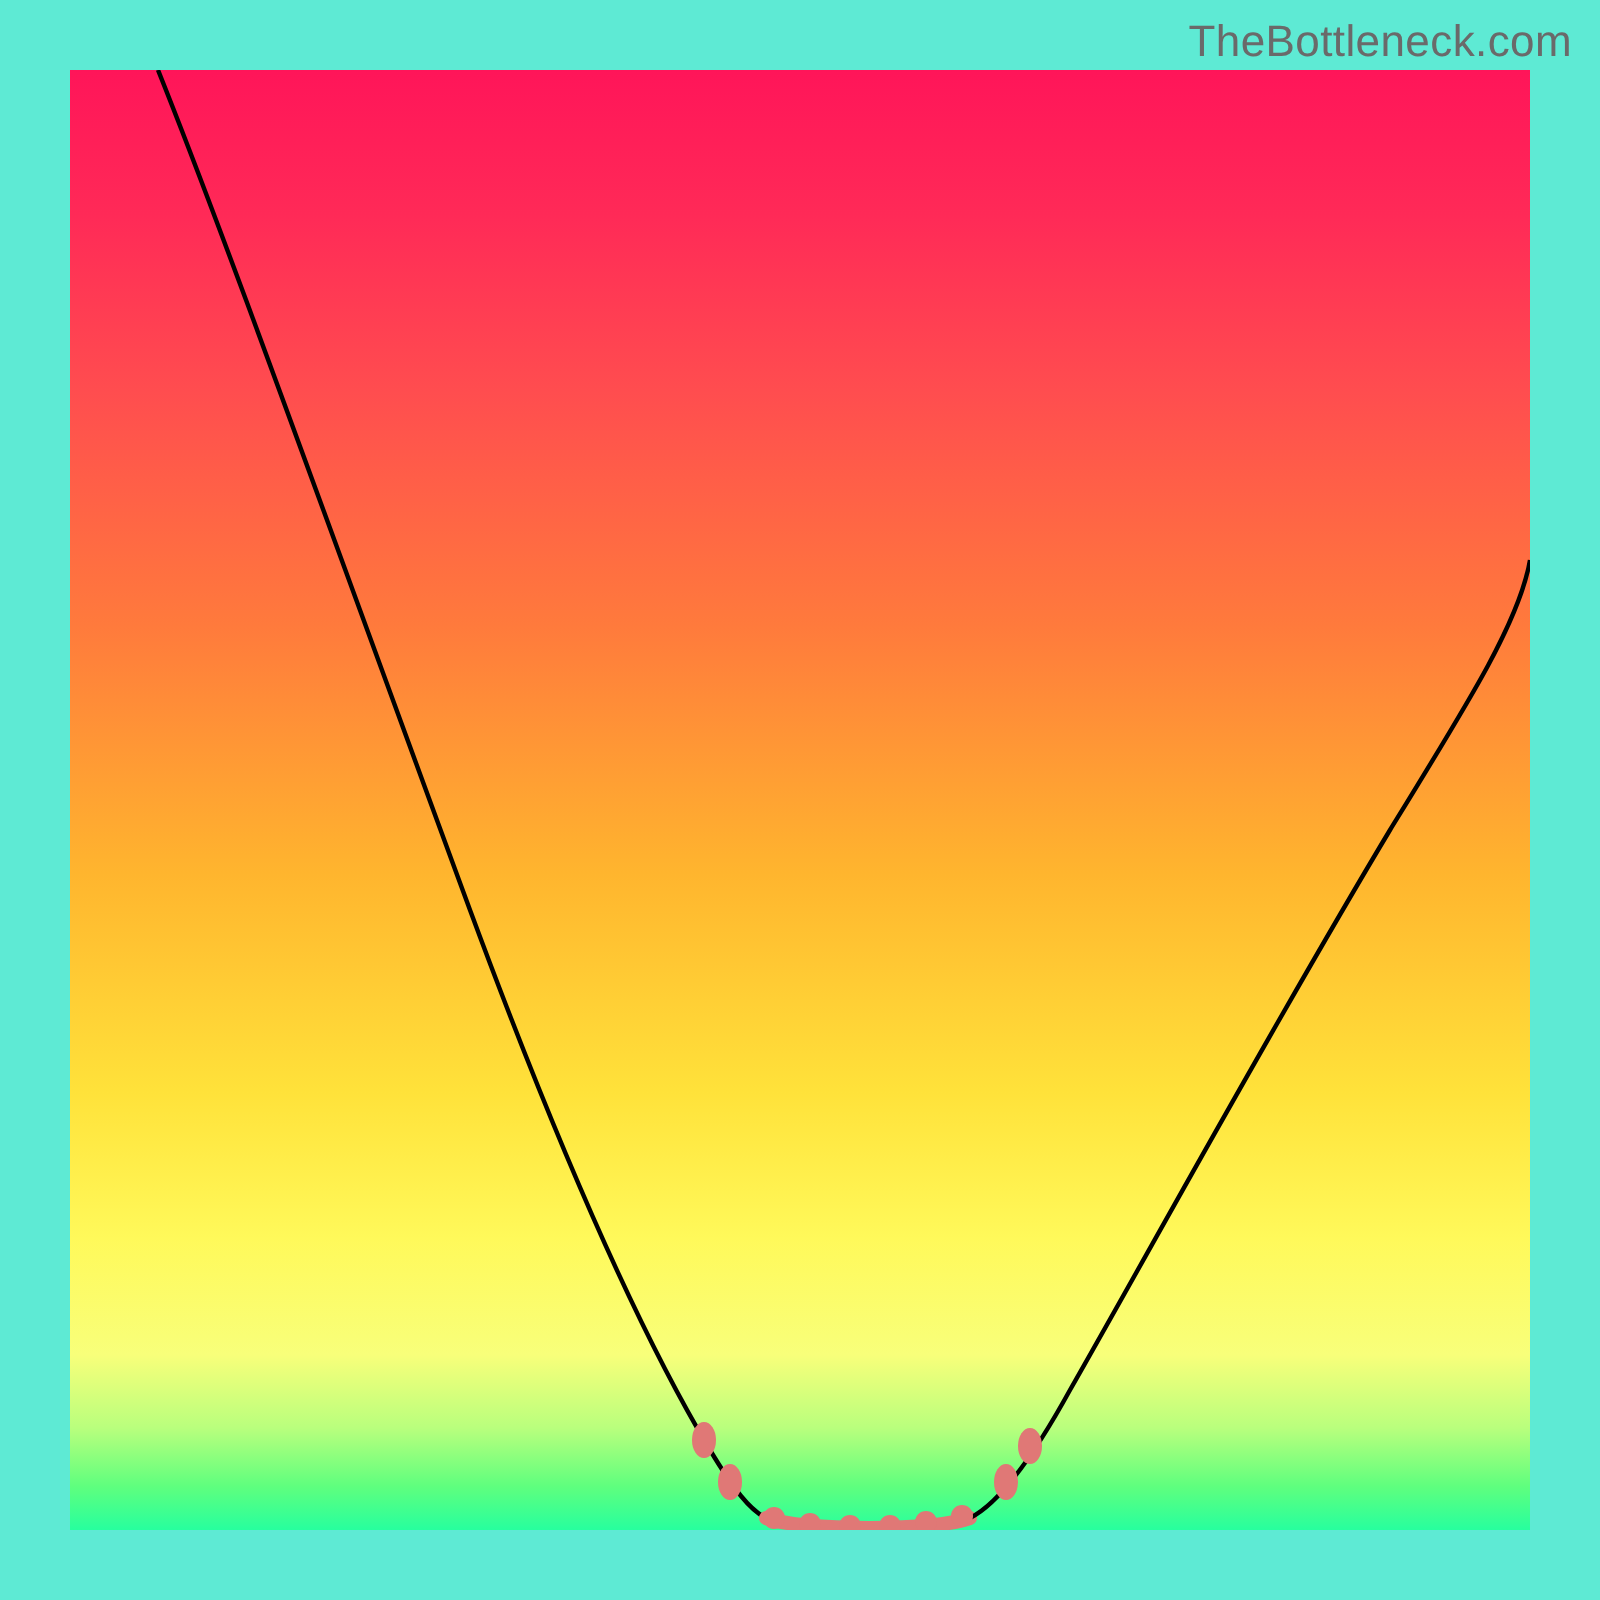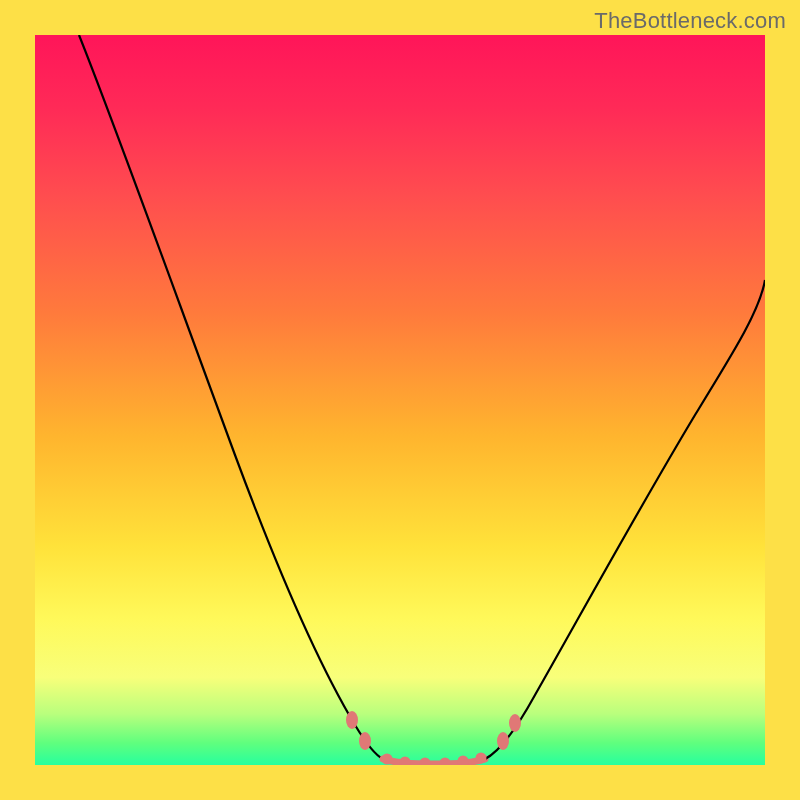--- a/index.html
+++ b/index.html
@@ -8,21 +8,21 @@
     width: 800px;
     height: 800px;
     background: #000;
     overflow: hidden;
     font-family: Arial, Helvetica, sans-serif;
   }
   .frame {
     position: relative;
     width: 800px;
     height: 800px;
-    background: #fde047;
+    background: #5eead4;
   }
   .plot-area {
     position: absolute;
     left: 35px;
     top: 35px;
     width: 730px;
     height: 730px;
     
     background: linear-gradient(to bottom,
       #ff1559 0%,

